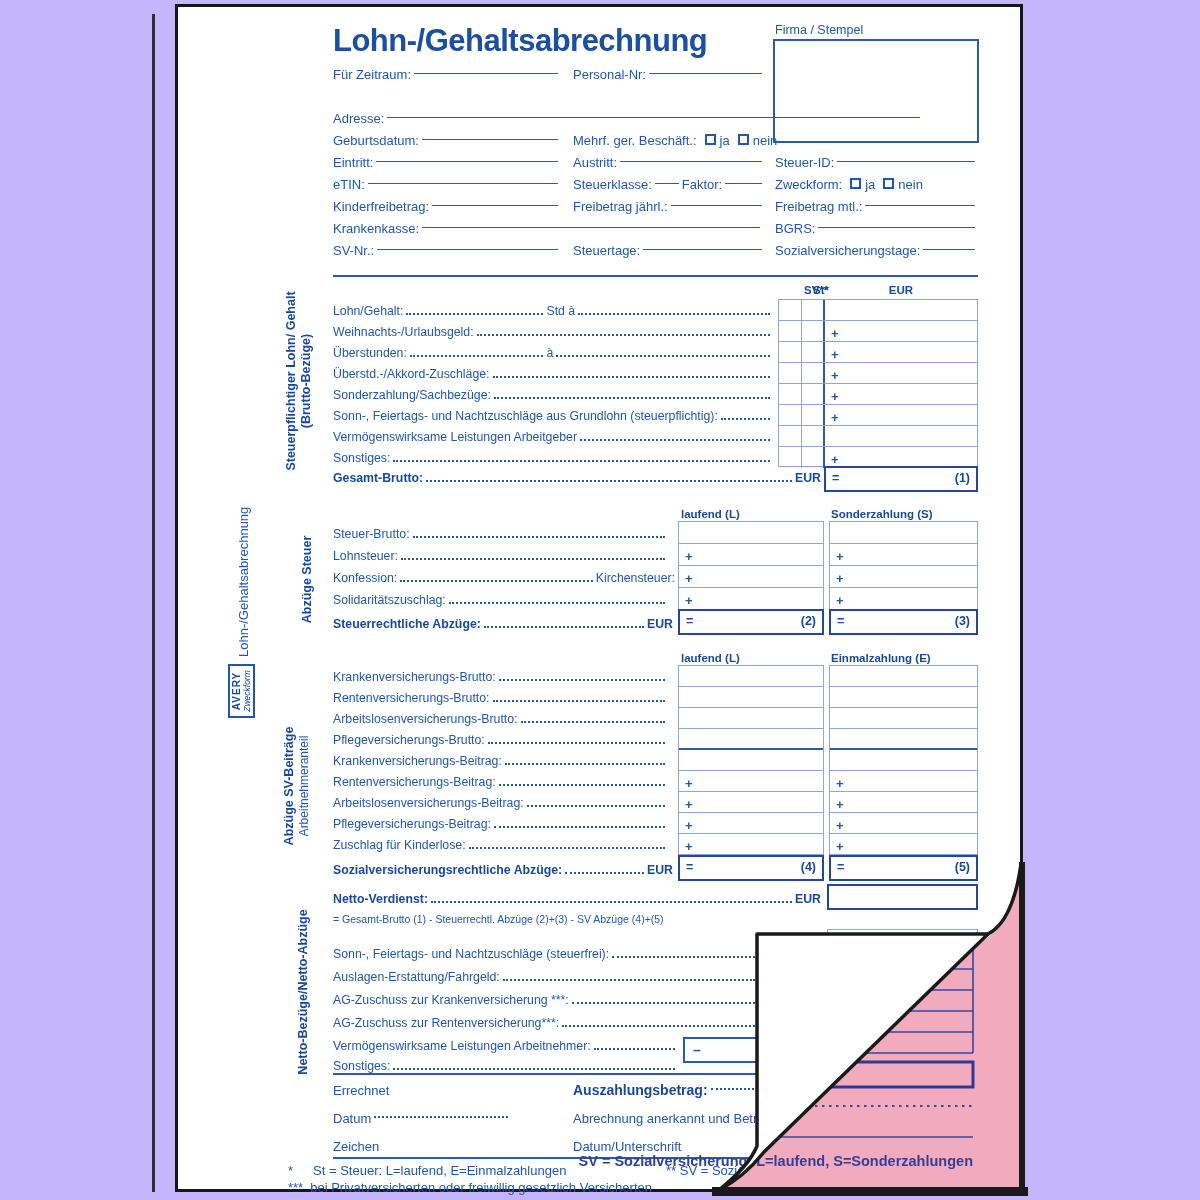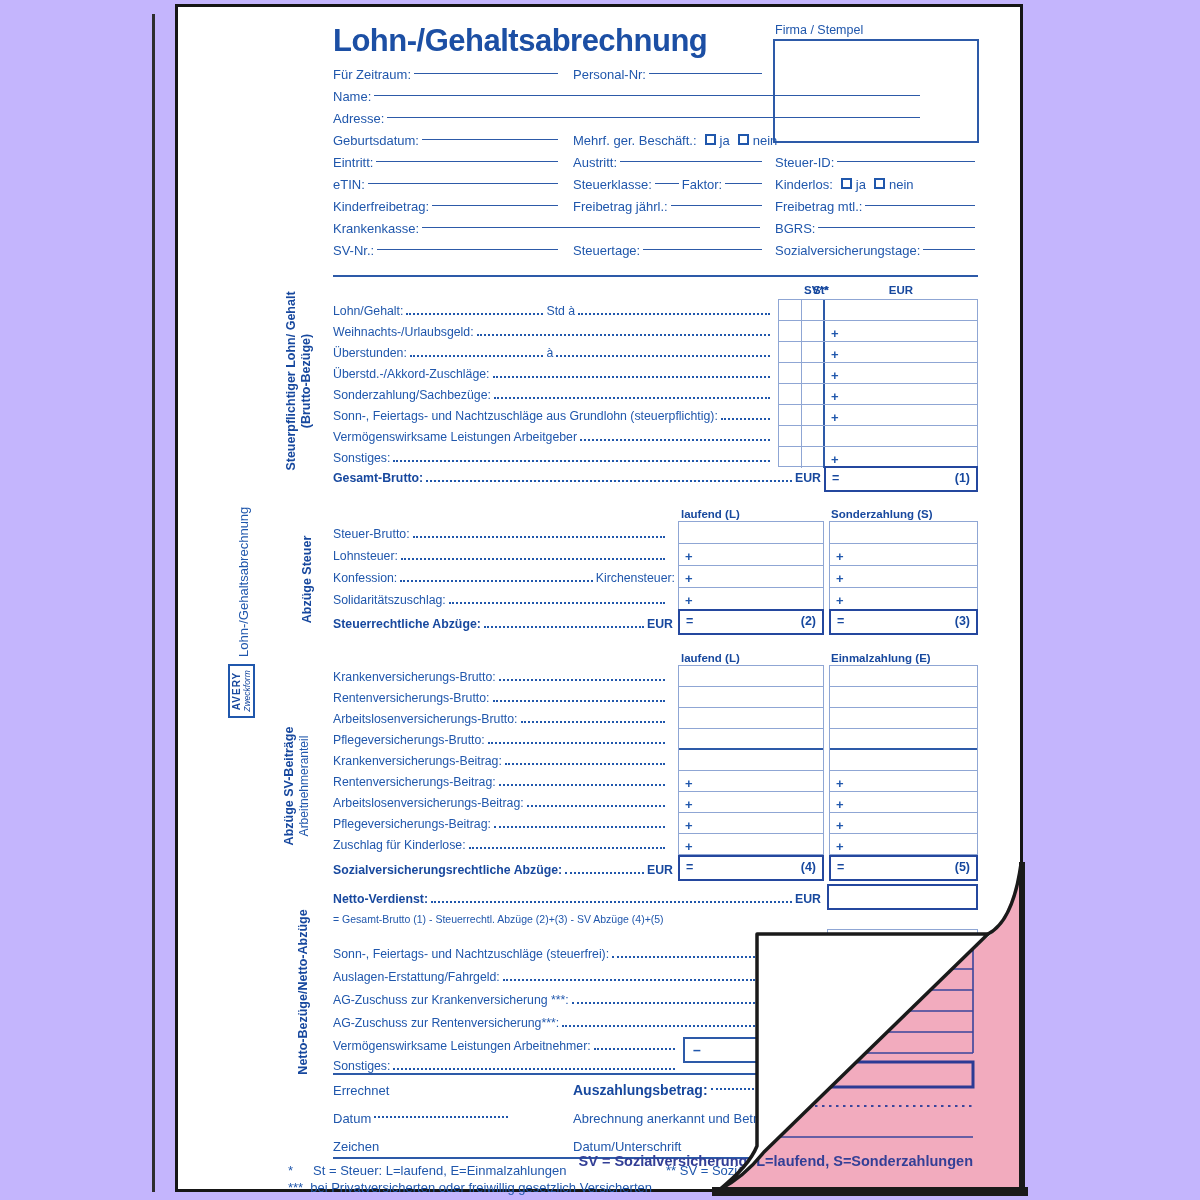--- a/index.html
+++ b/index.html
@@ -67,24 +67,20 @@
 
     <div class="fr" style="left:155px;top:58px;width:228px">
         <span class="l">Für Zeitraum:</span>
         <span class="uln"></span>
       </div>
     <div class="fr" style="left:395px;top:58px;width:192px">
         <span class="l">Personal-Nr:</span>
         <span class="uln"></span>
       </div>
 
-    <div class="fr" style="left:155px;top:80px;width:590px">
-        <span class="l">Name:</span>
-        <span class="uln"></span>
-      </div>
     <div class="fr" style="left:155px;top:102px;width:590px">
         <span class="l">Adresse:</span>
         <span class="uln"></span>
       </div>
 
     <div class="fr" style="left:155px;top:124px;width:228px">
         <span class="l">Geburtsdatum:</span>
         <span class="uln"></span>
       </div>
     <div class="fr" style="left:395px;top:124px;width:200px">
@@ -112,21 +108,21 @@
         <span class="l">eTIN:</span>
         <span class="uln"></span>
       </div>
     <div class="fr" style="left:395px;top:168px;width:192px">
         <span class="l">Steuerklasse:</span>
         <span class="uln" style="flex:0 0 24px"></span>
         <span class="l">Faktor:</span>
         <span class="uln"></span>
       </div>
     <div class="fr" style="left:597px;top:168px;width:180px">
-        <span class="l">Kinderlos:</span>
+        <span class="l">Zweckform:</span>
         <span class="cb"></span>
         <span class="l">ja</span>
         <span class="cb"></span>
         <span class="l">nein</span>
       </div>
 
     <div class="fr" style="left:155px;top:190px;width:228px">
         <span class="l">Kinderfreibetrag:</span>
         <span class="uln"></span>
       </div>

